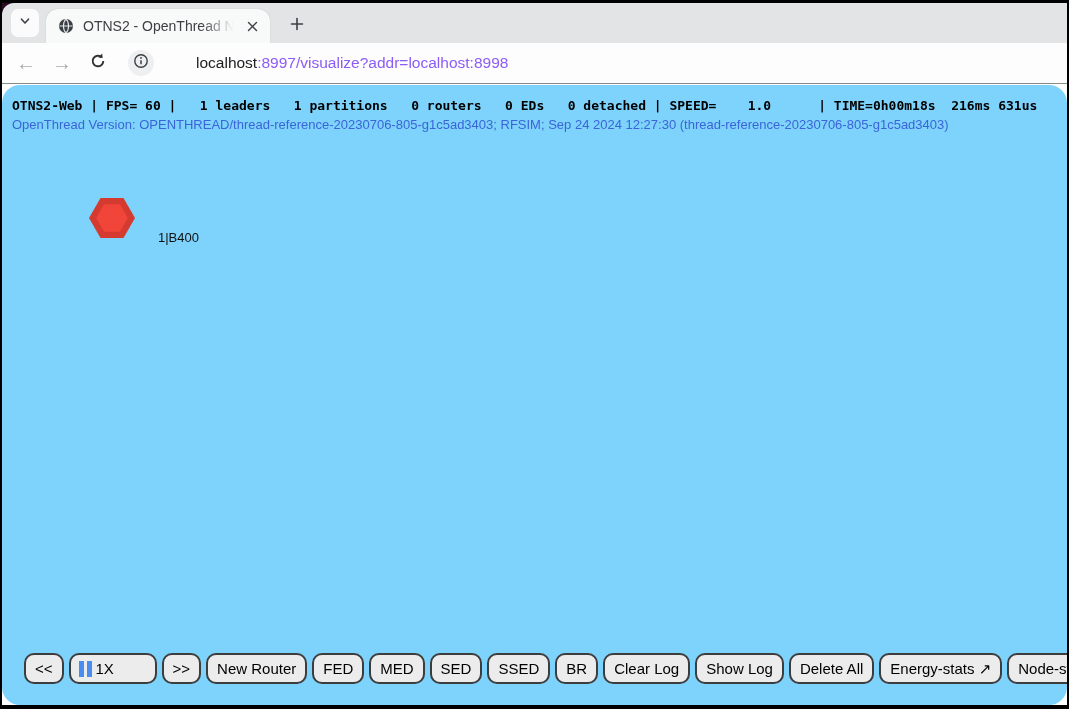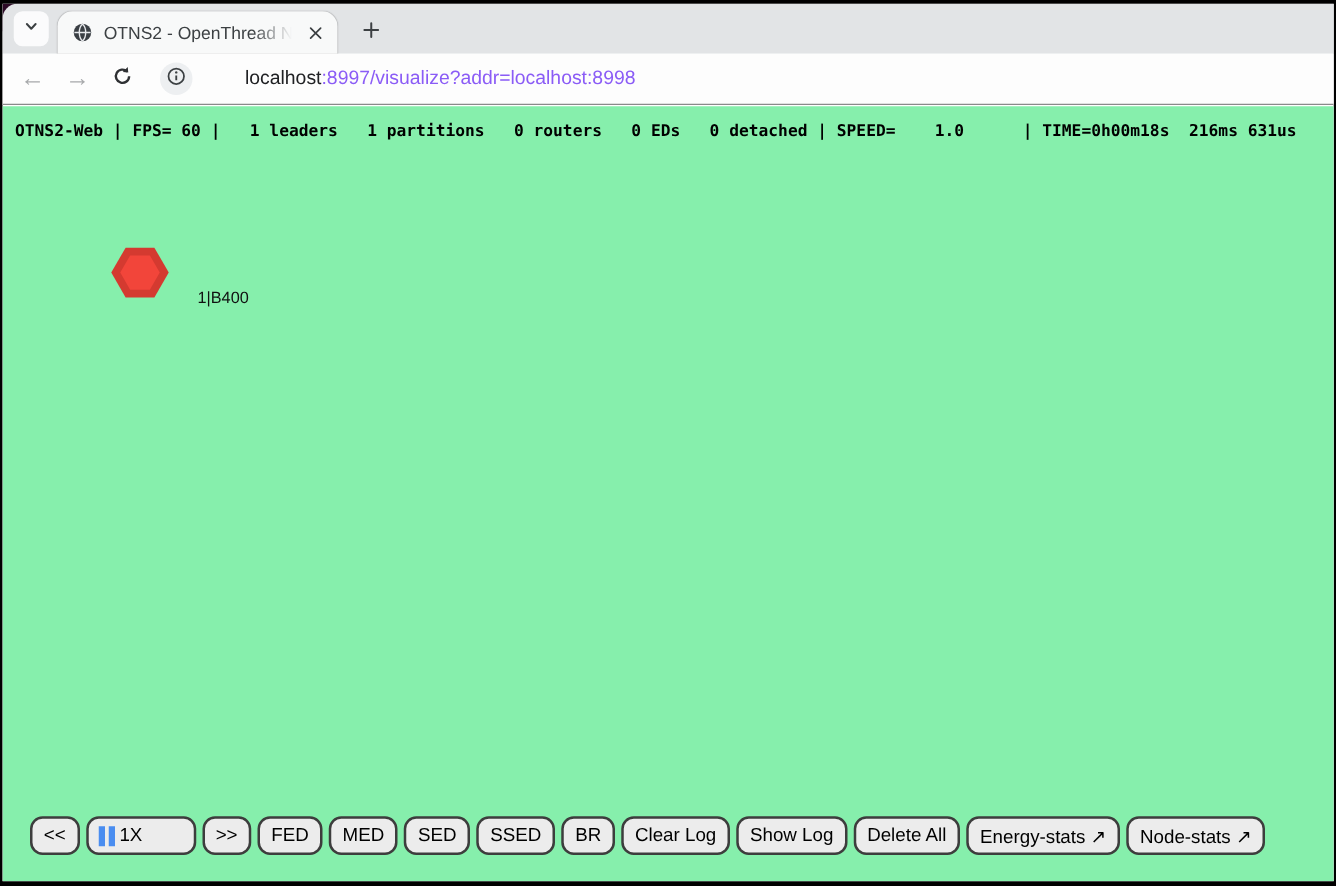--- a/index.html
+++ b/index.html
@@ -74,21 +74,22 @@
     position:absolute; left:162px; top:0; height:100%;
     display:flex; align-items:center; font-size:15.5px; cursor:text;
     white-space:pre;
   }
   .url .host { color:#202124;margin-left:32px; }
   .url .rest { color:#8b5cf6; }
 
   
   .page {
     position:absolute; left:0; top:82px; width:100%; bottom:0;
-    background:#86efac;
+    background:#7dd3fc;
+    border-radius:18px;
   }
   .status-line {
     margin:13px 0 0 10px;
     font-family:"DejaVu Sans Mono","Liberation Mono",monospace;
     font-weight:bold; font-size:13px; color:#000; white-space:pre;
   }
   .version-line {
     margin:4px 0 0 10px;
     font-size:13px; color:#3b64d8; white-space:pre; cursor:pointer;
   }
@@ -176,20 +177,21 @@
           <circle cx="8" cy="4.9" r="0.95" fill="#3c4043"></circle>
         </svg>
       </span>
     </div>
     <div class="url"><span class="host">localhost</span><span class="rest">:8997/visualize?addr=localhost:8998</span></div>
   </div>
 
   <div class="page">
 
     <div class="status-line">OTNS2-Web | FPS= 60 |   1 leaders   1 partitions   0 routers   0 EDs   0 detached | SPEED=    1.0      | TIME=0h00m18s  216ms 631us</div>
+    <div class="version-line">OpenThread Version: OPENTHREAD/thread-reference-20230706-805-g1c5ad3403; RFSIM; Sep 24 2024 12:27:30 (thread-reference-20230706-805-g1c5ad3403)</div>
 
     <div class="node">
       <svg width="48" height="42" viewBox="0 0 48 42">
         <polygon points="47,21 35.5,40.9 12.5,40.9 1,21 12.5,1.1 35.5,1.1" fill="#d43a30"></polygon>
         <polygon points="39.8,21 31.9,34.7 16.1,34.7 8.2,21 16.1,7.3 31.9,7.3" fill="#f2453a"></polygon>
       </svg>
     </div>
     <div class="node-label">1|B400</div>
 
     <div class="toolbar">
@@ -200,20 +202,23 @@
         <span class="pause-icon">
             <i></i>
             <i></i>
           </span>
         <span>1X</span>
       </button>
       <button class="tb">
         <span>&gt;&gt;</span>
       </button>
       <button class="tb">
+        <span>New Router</span>
+      </button>
+      <button class="tb">
         <span>FED</span>
       </button>
       <button class="tb">
         <span>MED</span>
       </button>
       <button class="tb">
         <span>SED</span>
       </button>
       <button class="tb">
         <span>SSED</span>

